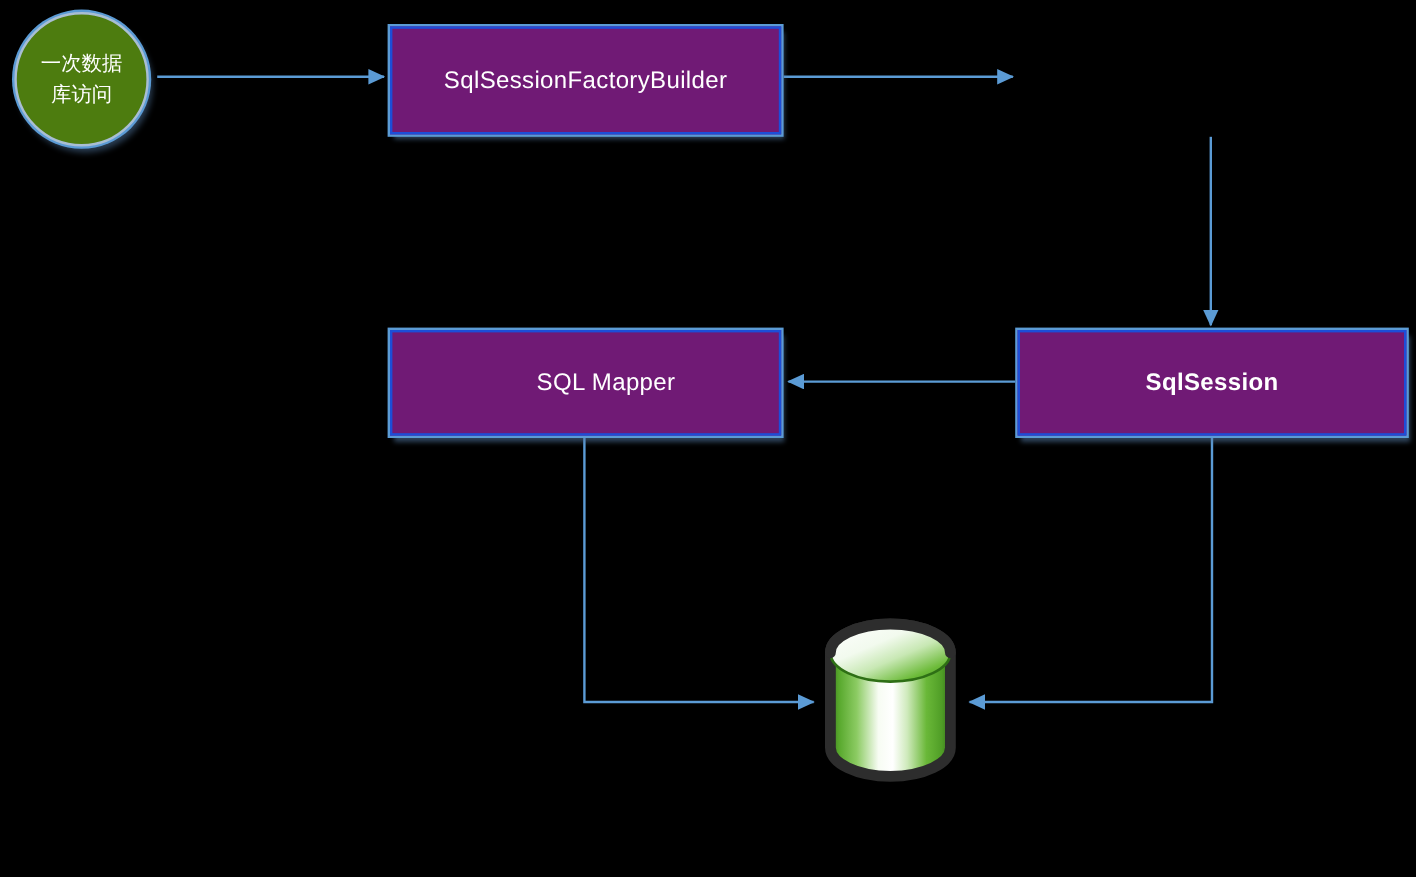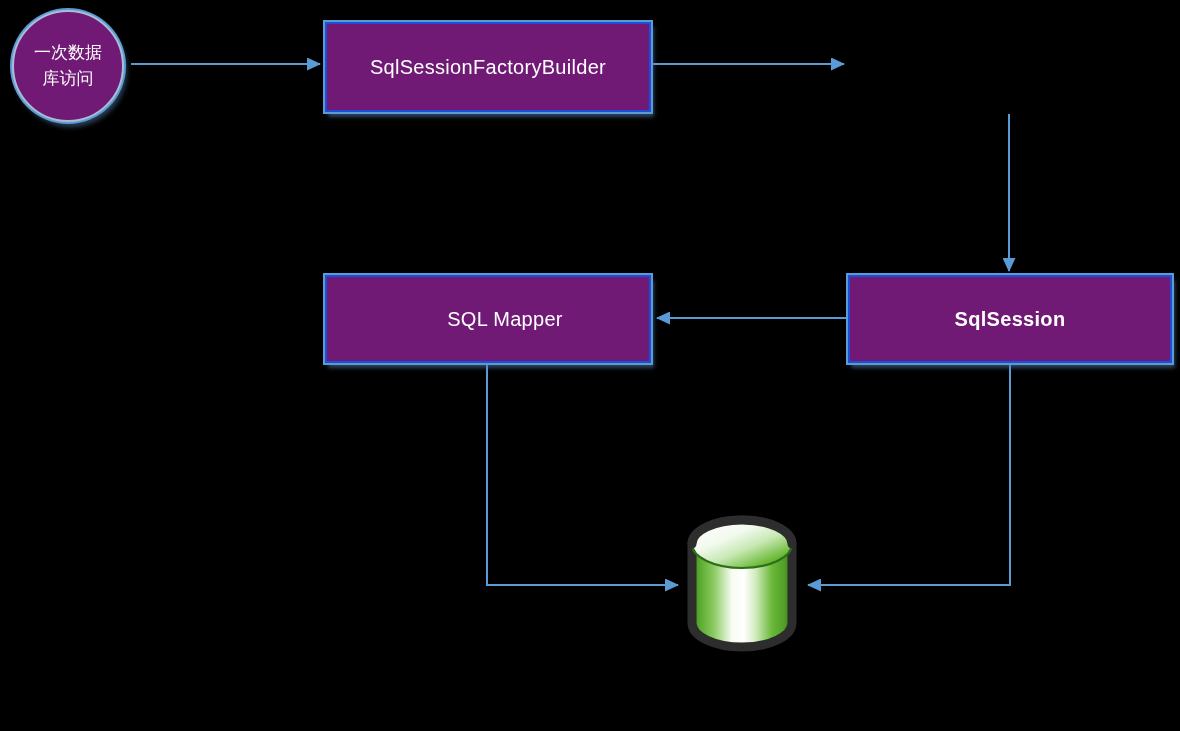--- a/index.html
+++ b/index.html
@@ -31,21 +31,21 @@
   }
   .node-box .label { text-align: center; }
   
   .node-circle {
     position: absolute;
     left: 12px;
     top: 10px;
     width: 112px;
     height: 112px;
     border-radius: 50%;
-    background: #701a75;
+    background: #4d7c0f;
     border: 2px solid #a9bed3;
     box-shadow: 0 0 0 2px #5b9bd5, 3px 5px 5px rgba(85,125,170,0.5);
     display: flex;
     align-items: center;
     justify-content: center;
     color: #ffffff;
     font-size: 17px;
     line-height: 1.55;
     box-sizing: border-box;
   }

